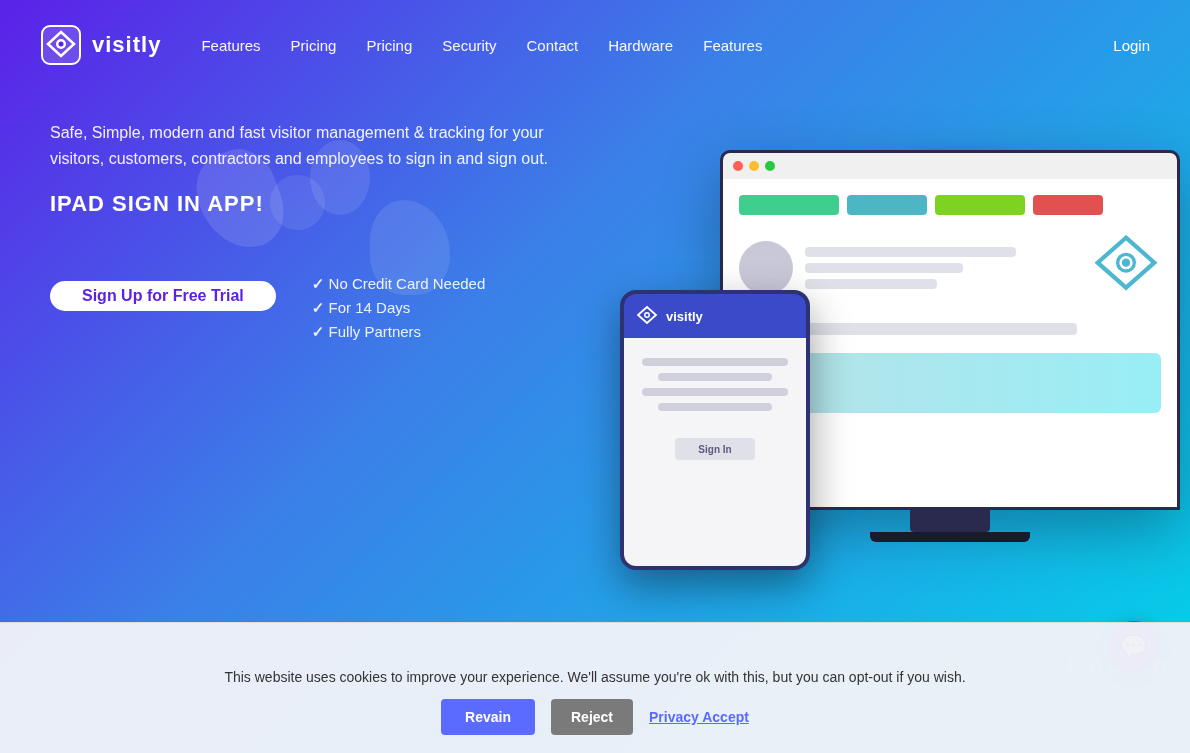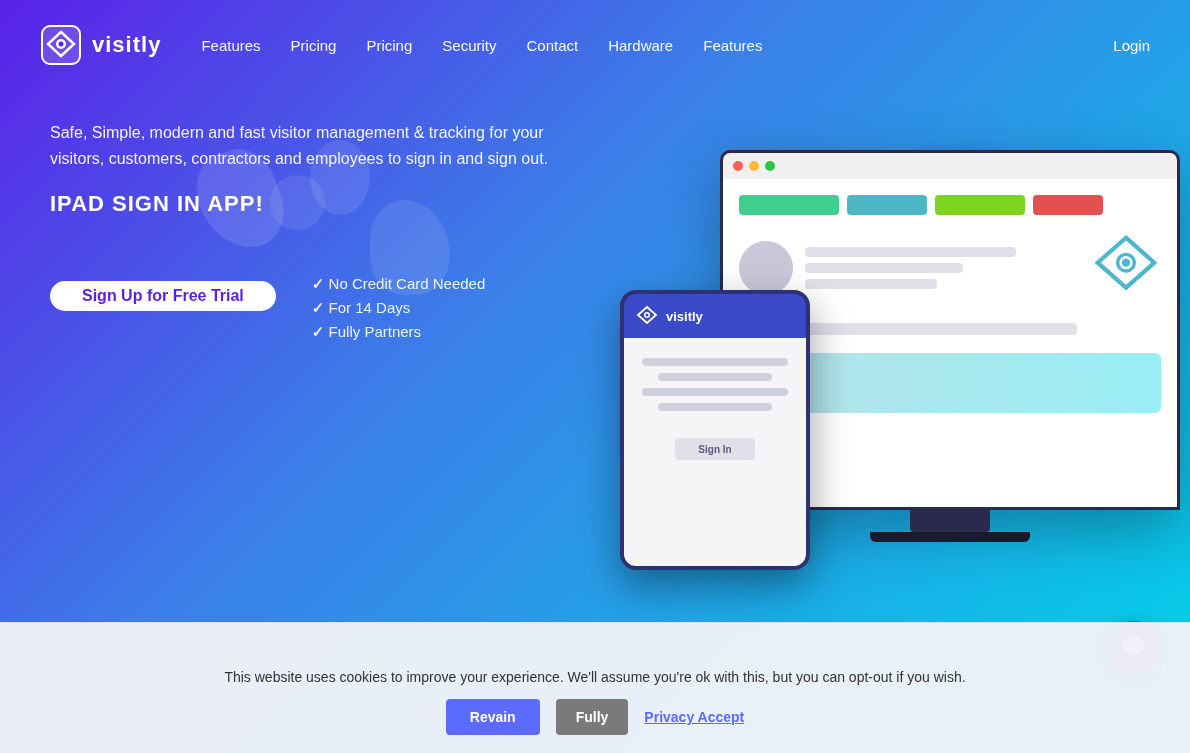--- a/index.html
+++ b/index.html
@@ -583,21 +583,21 @@
         </div>
       </div>
     </div>
 
   </div>
 
   <div class="cookie-banner">
     <p class="cookie-text">This website uses cookies to improve your experience. We'll assume you're ok with this, but you can opt-out if you wish.</p>
     <div class="cookie-actions">
       <button class="cookie-accept">Revain</button>
-      <button class="cookie-reject">Fully</button>
+      <button class="cookie-reject">Reject</button>
       <a class="cookie-policy">Privacy Accept</a>
     </div>
   </div>
 
   <div class="chat-widget">
     <span class="chat-icon">💬</span>
   </div>
 
   <div class="revain-watermark">Revain</div>
 

